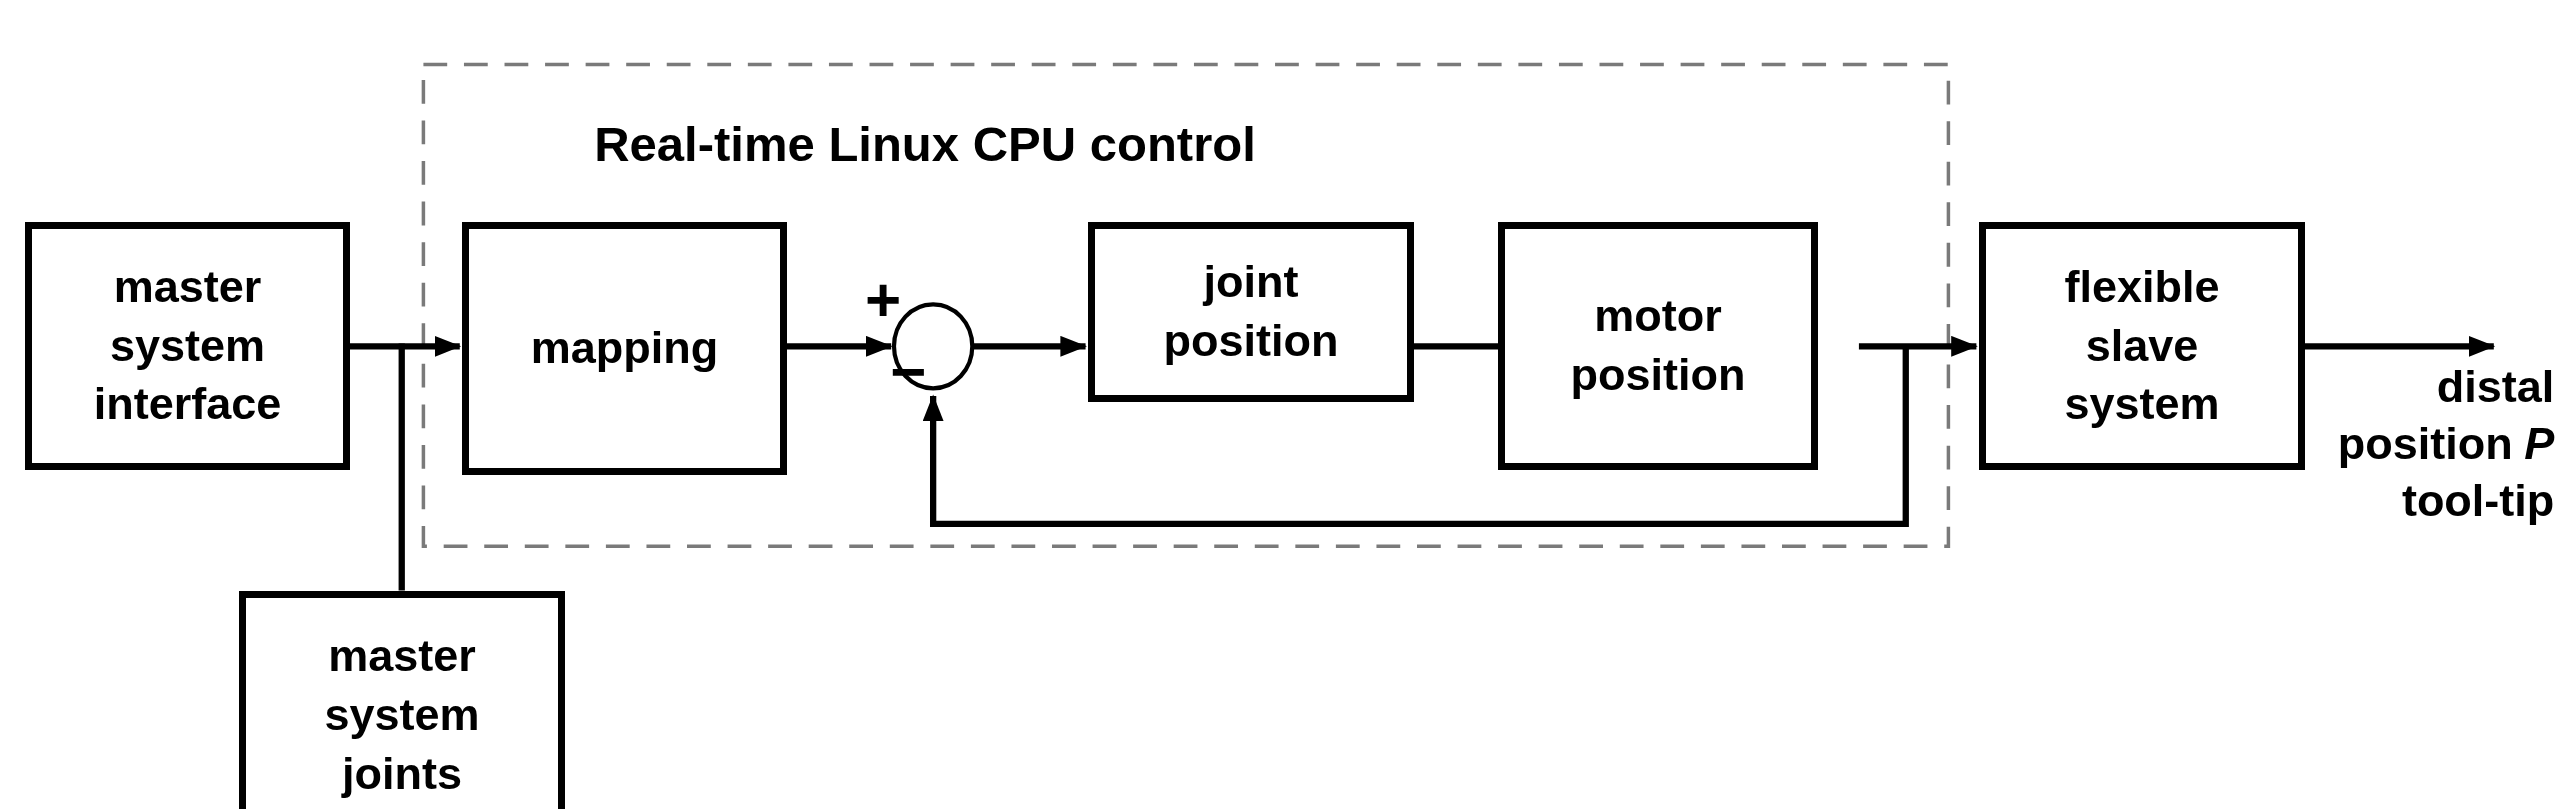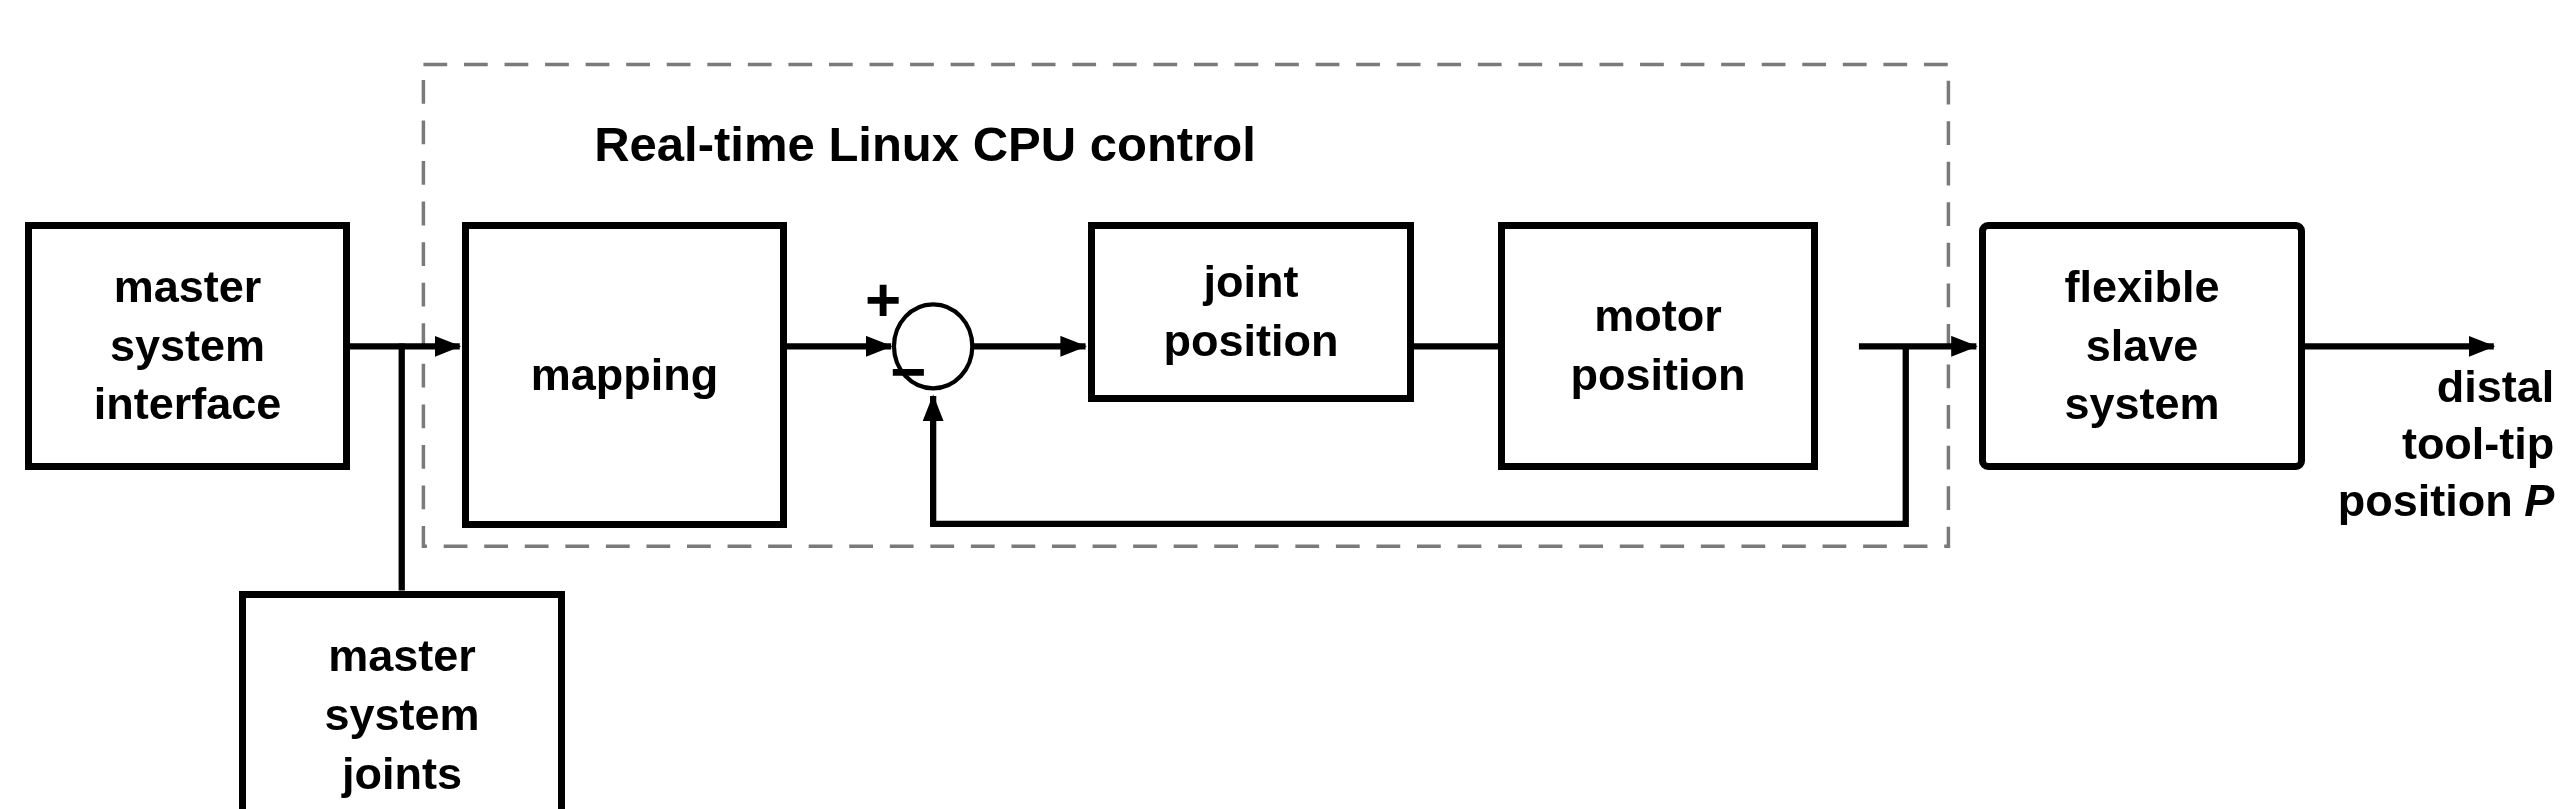--- a/index.html
+++ b/index.html
@@ -98,49 +98,49 @@
   </svg>
 
   <div class="diagram-title">Real-time Linux CPU control</div>
 
   <div class="box" style="left:25px; top:184px; width:325px; height:248px;">
     <span class="lbl">master
 system
 interface</span>
   </div>
 
-  <div class="box" style="left:462px; top:184px; width:325px; height:306px;">
+  <div class="box" style="left:462px; top:184px; width:325px; height:253px;">
     <span class="lbl">mapping</span>
   </div>
 
   <div class="box" style="left:1088px; top:184px; width:326px; height:180px;">
     <span class="lbl">joint
 position</span>
   </div>
 
   <div class="box" style="left:1498px; top:184px; width:320px; height:248px;">
     <span class="lbl">motor
 position</span>
   </div>
 
-  <div class="box" style="left:1979px; top:184px; width:326px; height:248px;border-radius:9px;">
+  <div class="box" style="left:1979px; top:184px; width:326px; height:248px;">
     <span class="lbl">flexible
 slave
 system</span>
   </div>
 
   <div class="box" style="left:239px; top:553px; width:326px; height:249px;">
     <span class="lbl">master
 system
 joints</span>
   </div>
 
   <div class="sign sign-plus">+</div>
   <div class="sign sign-minus">−</div>
 
   <div class="out-label">
     <div>distal</div>
+    <div><span>position</span><i>P</i></div>
     <div>tool-tip</div>
-    <div><span>position</span><i>P</i></div>
   </div>
 
 </div>
 
 
 </body></html>

